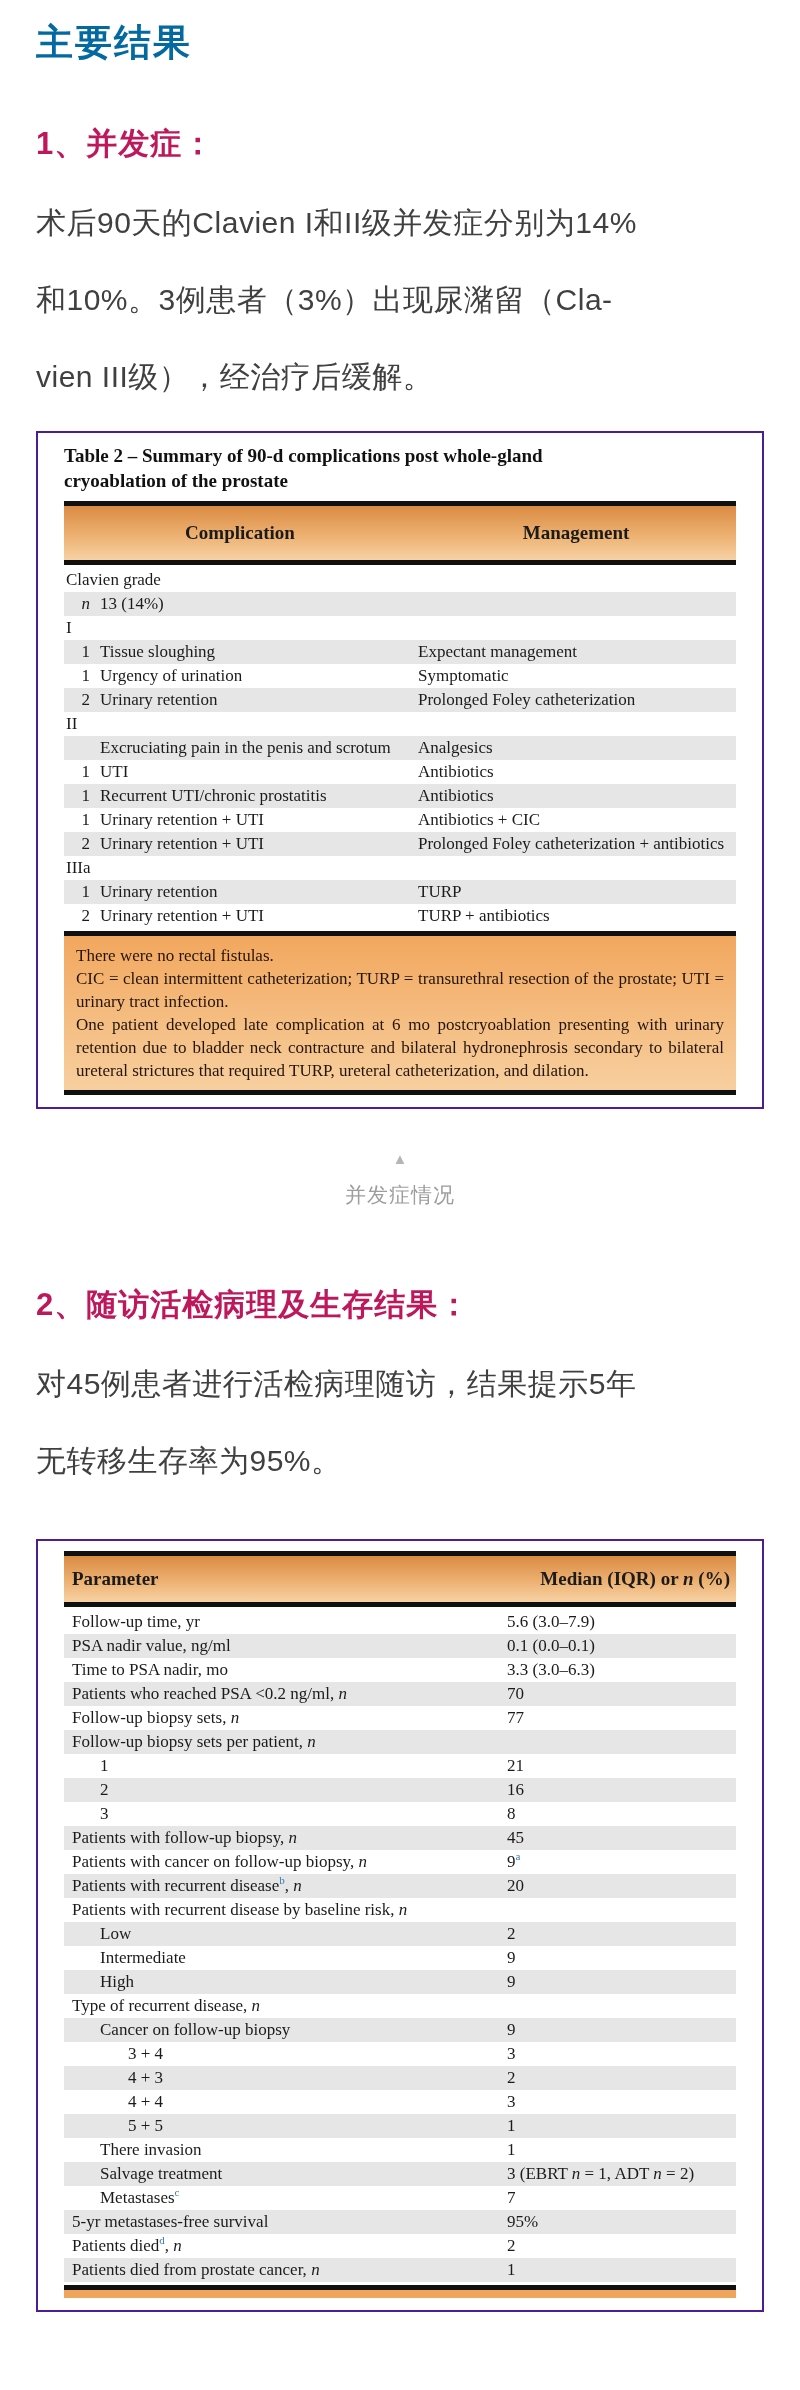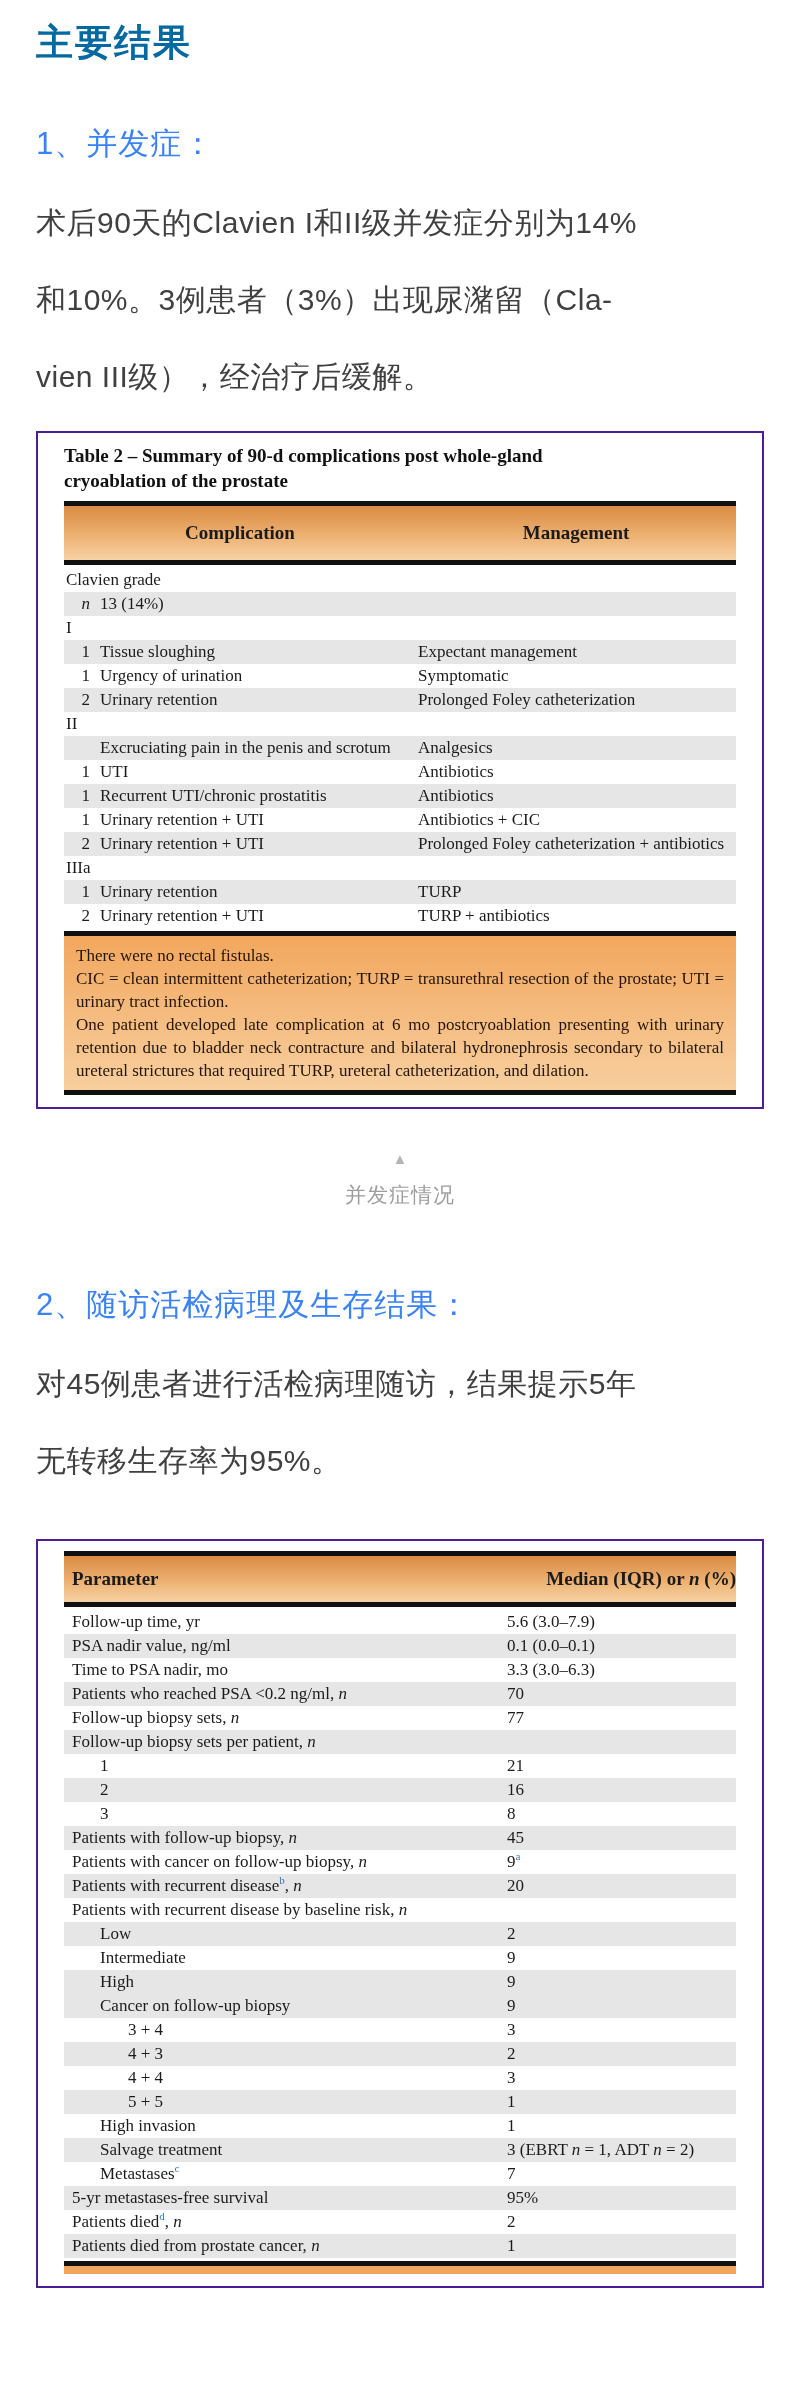--- a/index.html
+++ b/index.html
@@ -1,42 +1,42 @@
 <!DOCTYPE html>
 <html><head>
 <meta charset="utf-8">
 <style>
   html,body{margin:0;padding:0;background:#ffffff;}
   body{width:800px;font-family:"Liberation Sans", sans-serif;}
   .page{width:800px;min-height:2390px;background:#fff;box-sizing:border-box;padding:0 36px;}
 
   .main-title{font-family:"Liberation Serif", serif;font-weight:bold;font-size:37px;
     line-height:50px;color:#0369a1;padding-top:18px;letter-spacing:2px;}
-  .sec-head{font-weight:normal;font-size:31px;line-height:44px;color:#3b82f6;letter-spacing:1px;}
+  .sec-head{font-weight:bold;font-size:31px;line-height:44px;color:#be185d;letter-spacing:1px;}
   .sec-head.first{margin-top:54px;}
   .sec-head.second{margin-top:74px;}
   .para{margin-top:18px;color:#404040;font-size:30px;letter-spacing:0.5px;}
   .para .pline{line-height:77px;white-space:nowrap;}
 
   
   .fig{border:2px solid #4c1d95;background:#fff;box-sizing:border-box;width:728px;
     padding:10px 26px 12px 26px;font-family:"Liberation Serif", serif;color:#1b1b1b;}
   .fig1{margin-top:16px;}
   .fig2{margin-top:40px;}
   .fig-title{font-size:19px;font-weight:bold;line-height:25px;color:#111;}
   .bar{height:5px;background:#101010;}
   .band{background:linear-gradient(180deg,#da8b43 0%,#edb172 55%,#f7d2a4 100%);}
   .band1{height:54px;display:grid;grid-template-columns:36px minmax(0,1fr) 320px;align-items:center;
     font-weight:bold;font-size:19px;}
   .band1 .h-comp{grid-column:1 / 3;text-align:center;}
   .band1 .h-mgmt{text-align:center;}
   .band2{height:46px;display:grid;grid-template-columns:minmax(0,1fr) 235px;align-items:center;
     font-weight:bold;font-size:19px;}
   .band2 .h-param{padding-left:8px;}
-  .band2 .h-median{text-align:right;padding-right:0;}
+  .band2 .h-median{text-align:right;padding-right:6px;}
   .mt6{margin-top:8px;}
 
   
   .t1row{display:grid;grid-template-columns:36px minmax(0,1fr) 320px;font-size:17px;line-height:24px;font-family:Liberation Serif, serif;}
   .t1row.shade{background:#e6e6e6;}
   .t1group{grid-column:1 / -1;padding-left:2px;}
   .t1num{text-align:right;padding-right:10px;}
   .t1comp{padding-right:6px;}
   .t1mgmt{padding-left:2px;}
 
@@ -243,20 +243,21 @@
         </div>
         <div class="t2row">
           <div class="t2label ind1">Intermediate</div>
           <div class="t2value">9</div>
         </div>
         <div class="t2row shade">
           <div class="t2label ind1">High</div>
           <div class="t2value">9</div>
         </div>
         <div class="t2row">
+          <div class="t2label">Type of recurrent disease, <i>n</i></div>
           <div class="t2value"></div>
         </div>
         <div class="t2row shade">
           <div class="t2label ind1">Cancer on follow-up biopsy</div>
           <div class="t2value">9</div>
         </div>
         <div class="t2row">
           <div class="t2label ind2">3 + 4</div>
           <div class="t2value">3</div>
         </div>
@@ -266,21 +267,21 @@
         </div>
         <div class="t2row">
           <div class="t2label ind2">4 + 4</div>
           <div class="t2value">3</div>
         </div>
         <div class="t2row shade">
           <div class="t2label ind2">5 + 5</div>
           <div class="t2value">1</div>
         </div>
         <div class="t2row">
-          <div class="t2label ind1">High invasion</div>
+          <div class="t2label ind1">There invasion</div>
           <div class="t2value">1</div>
         </div>
         <div class="t2row shade">
           <div class="t2label ind1">Salvage treatment</div>
           <div class="t2value">3 (EBRT <i>n</i> = 1, ADT <i>n</i> = 2)</div>
         </div>
         <div class="t2row">
           <div class="t2label ind1">Metastases<sup>c</sup></div>
           <div class="t2value">7</div>
         </div>

